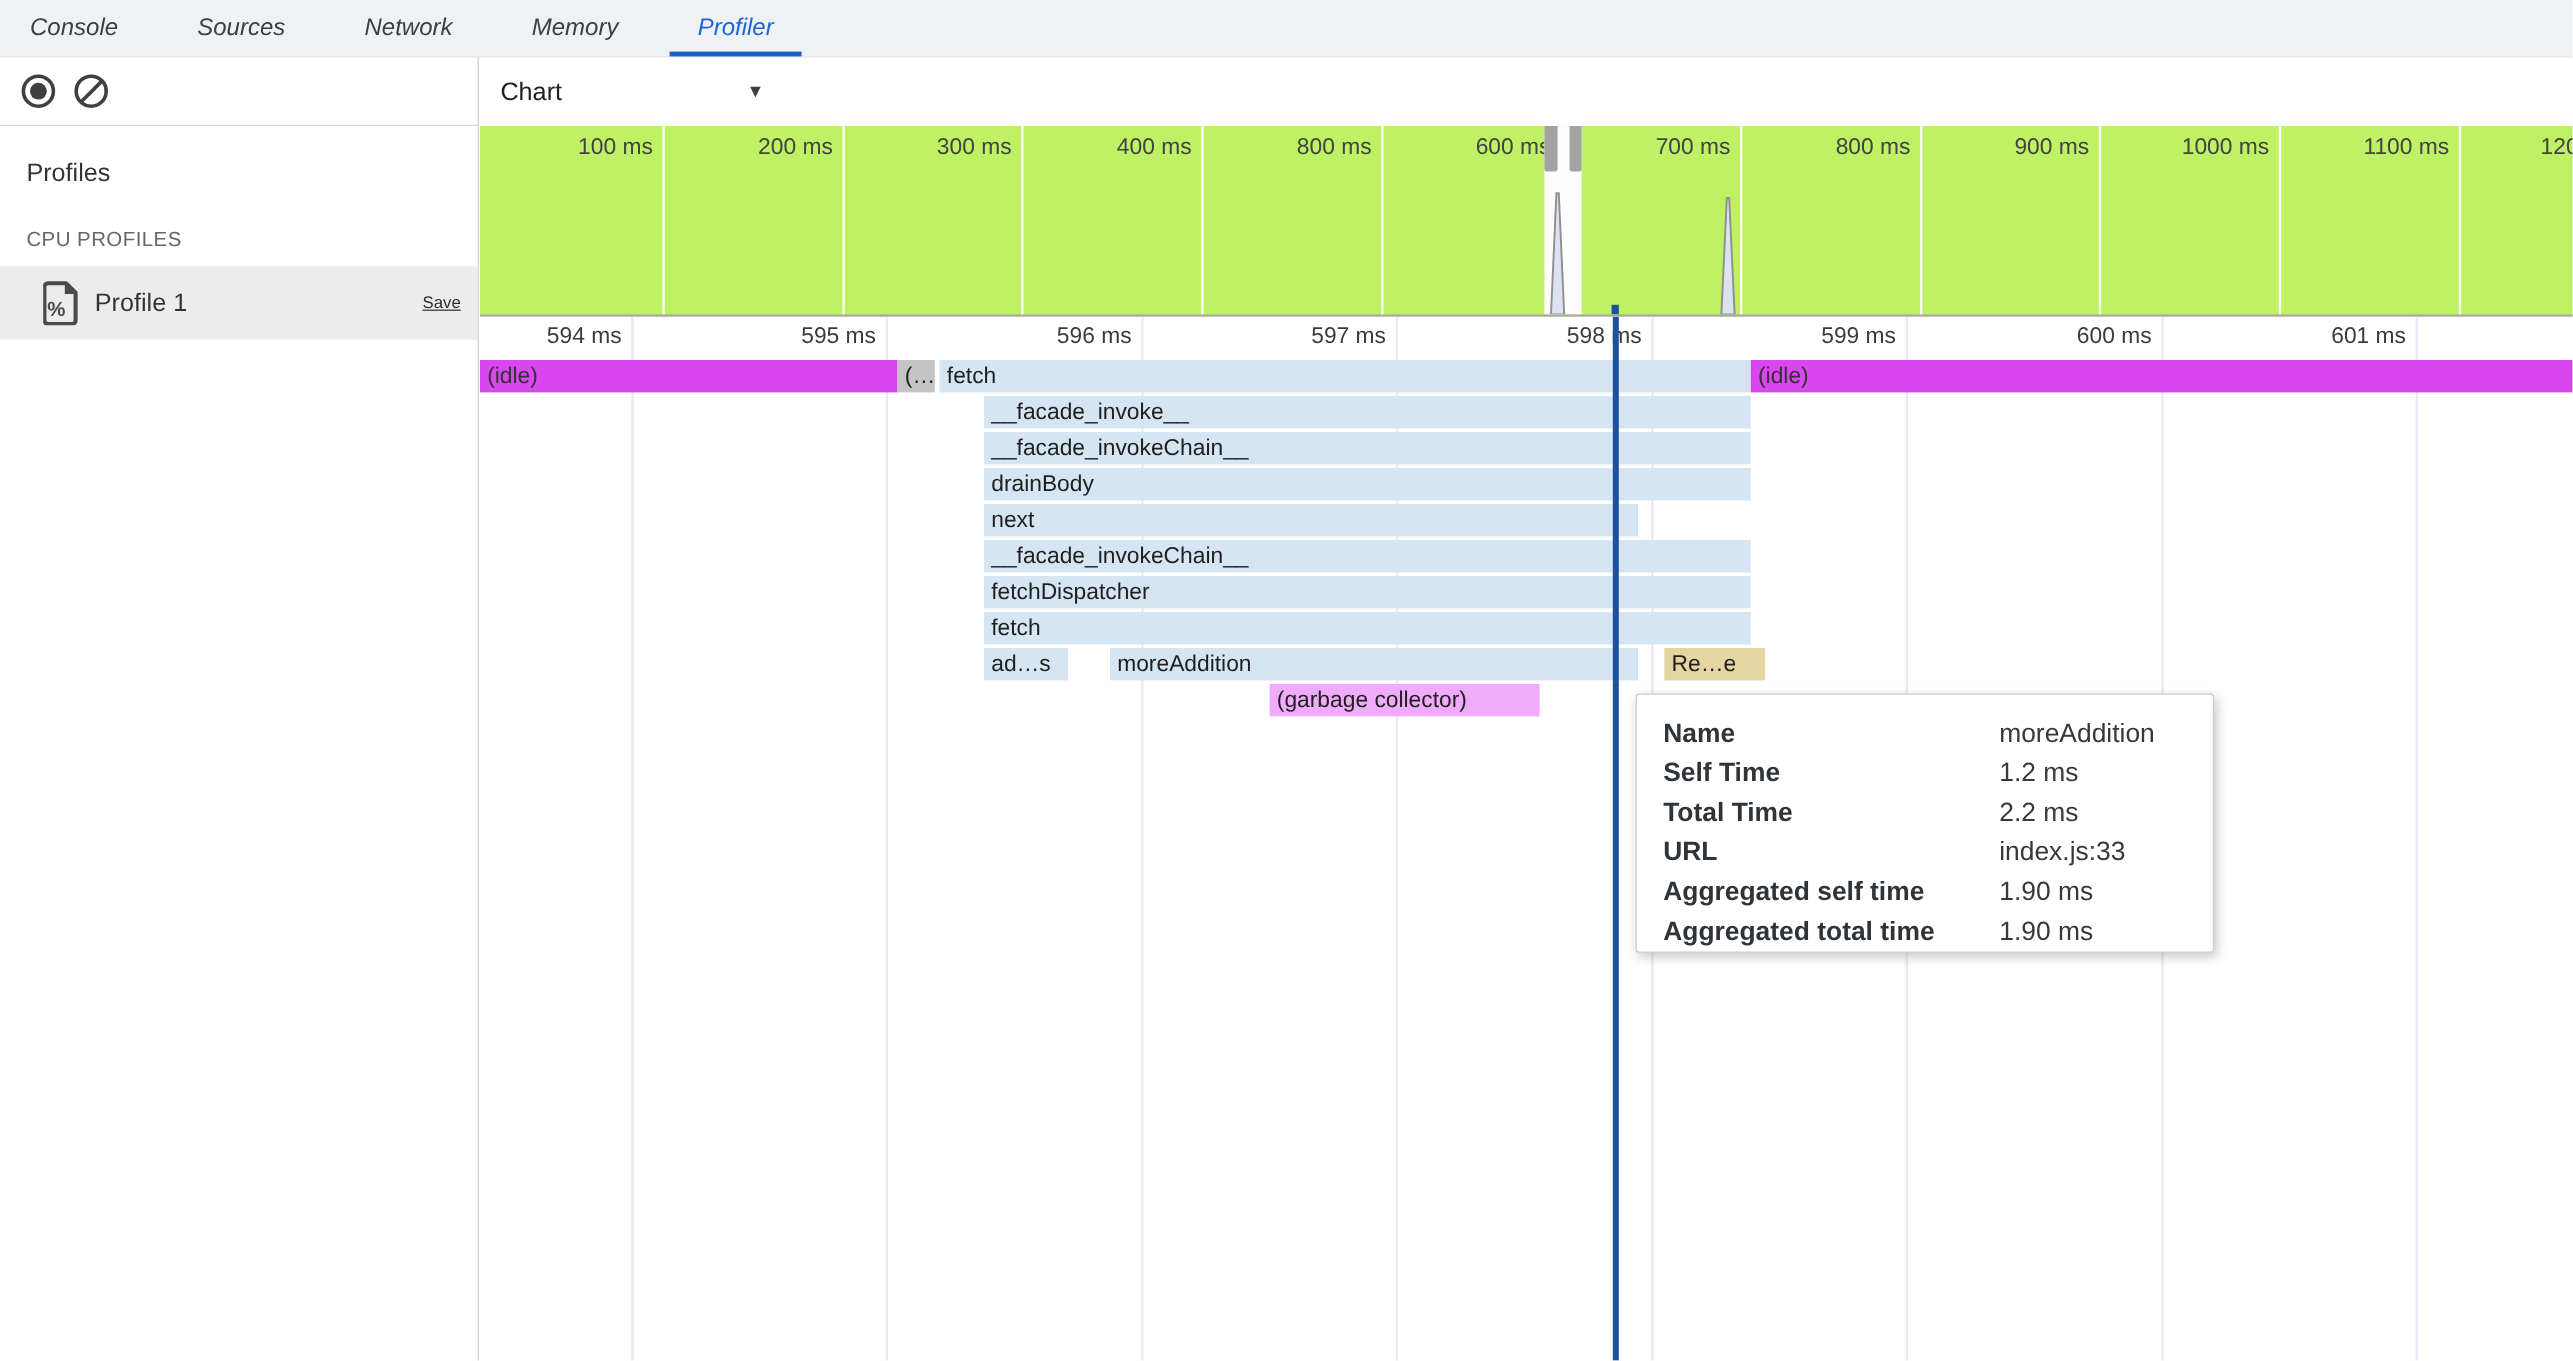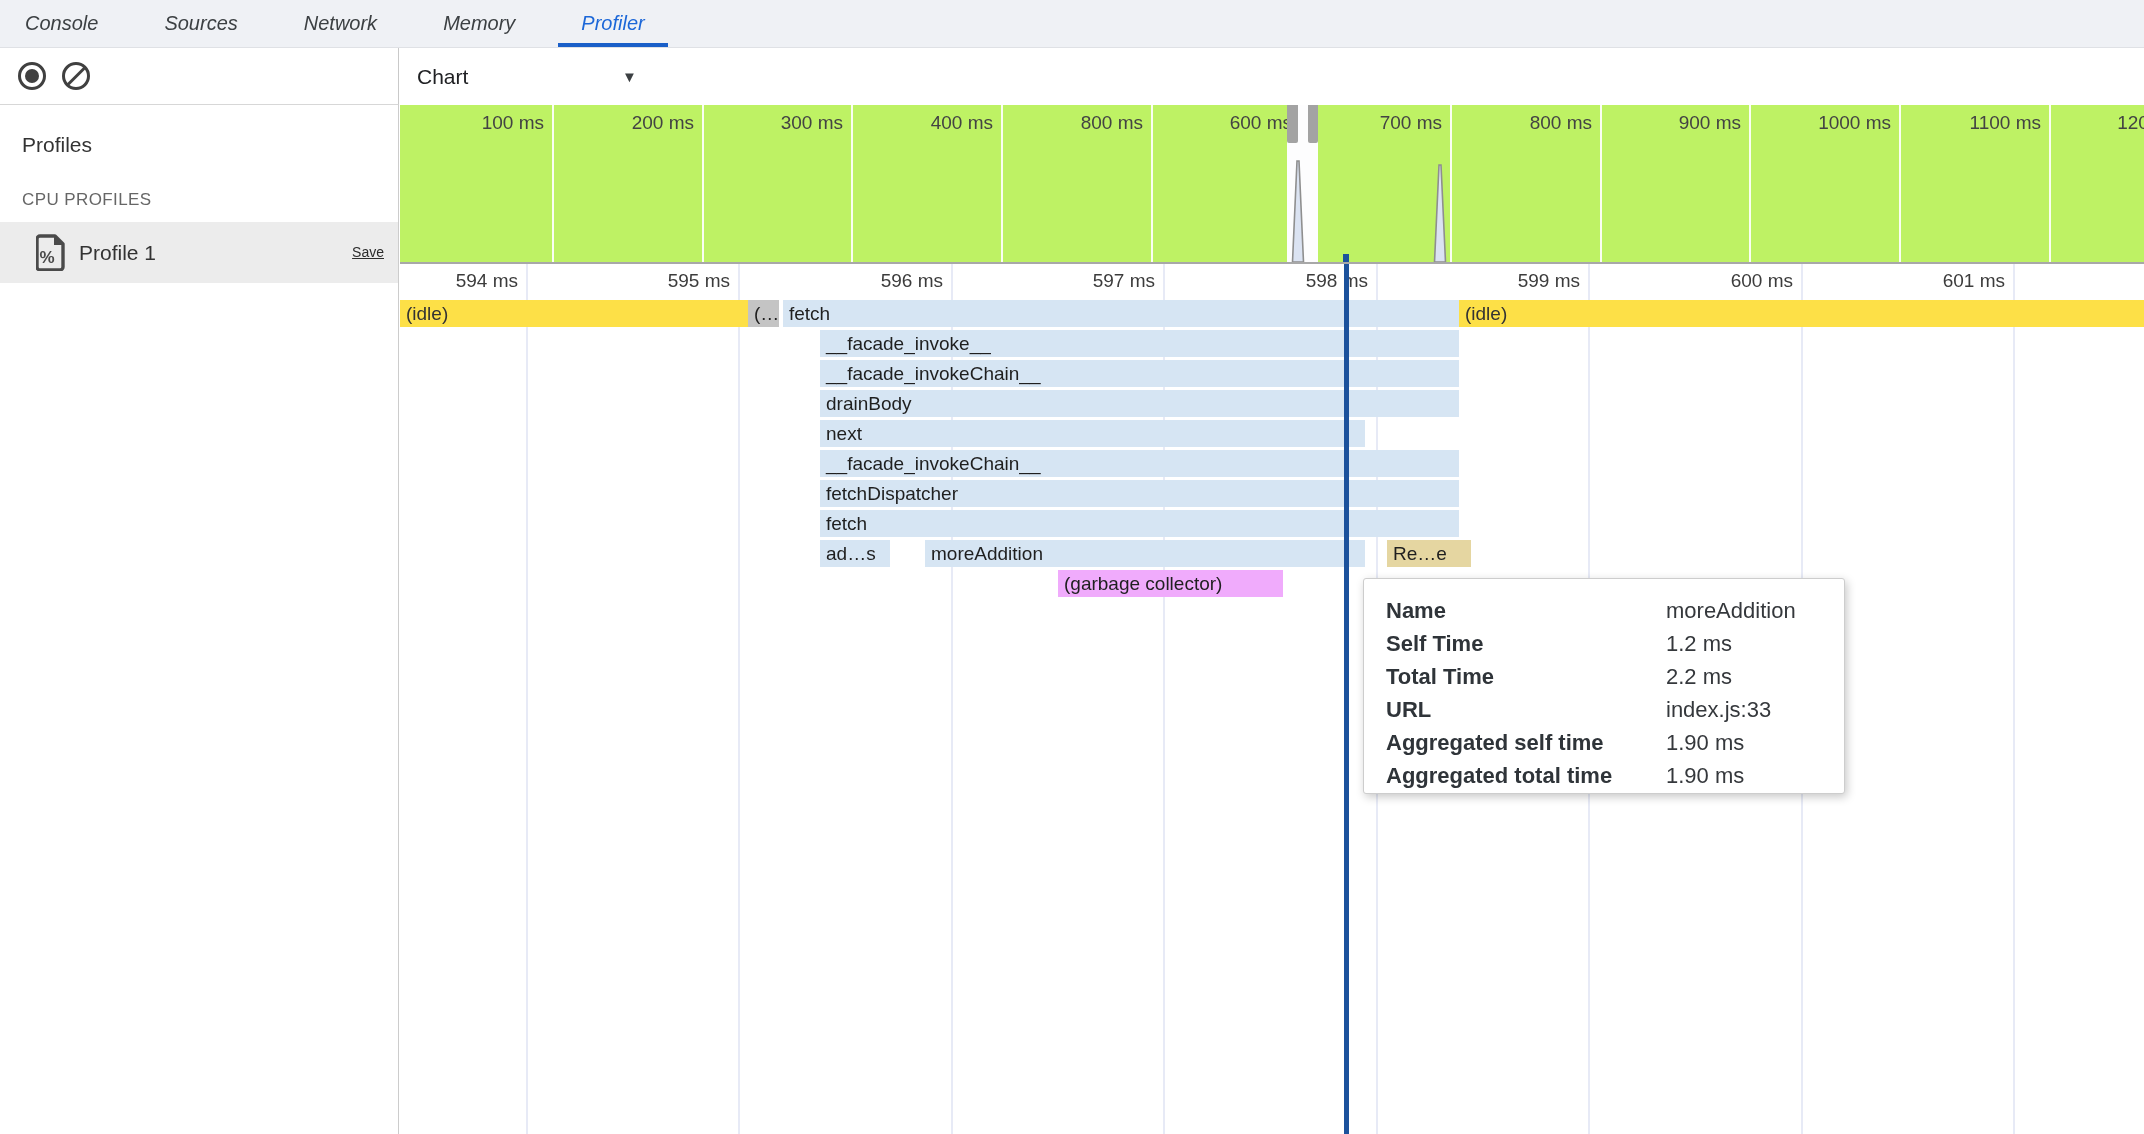--- a/index.html
+++ b/index.html
@@ -51,21 +51,21 @@
   #marker-nub{position:absolute;top:149px;width:6px;height:8px;z-index:6;}
 
   
   #flame{position:absolute;left:400px;top:264px;width:1744px;height:870px;background:#fff;overflow:hidden;}
   .fl-grid{position:absolute;top:0;height:870px;width:2px;background:#e7eaf6;z-index:1;}
   .fl-label{position:absolute;top:6px;width:160px;text-align:right;font-size:19px;color:#3c3c3c;z-index:2;}
   .frow{position:absolute;left:0;right:0;height:27px;z-index:3;}
   .bar{position:absolute;top:0;height:27px;line-height:27px;font-size:19px;color:#1f1f1f;
        padding-left:6px;box-sizing:border-box;overflow:hidden;white-space:nowrap;cursor:default;}
   .bar.js{background:#d6e5f3;}
-  .bar.idle{background:#fde047;color:#333;}
+  .bar.idle{background:#d946ef;color:#333;}
   .bar.chip{background:#c4c4c4;}
   .bar.gc{background:#f0abfc;}
   .bar.hot{background:#e5d6a1;}
   #marker-line{position:absolute;top:0;height:870px;width:5px;z-index:6;}
 
   
   #tooltip{position:absolute;left:963px;top:314px;width:482px;height:216px;background:#fff;
            border:1px solid #cdcdcd;border-radius:3px;box-shadow:2px 3px 10px rgba(0,0,0,.22);
            z-index:10;padding:15px 0 0 22px;box-sizing:border-box;}
   .tt-row{display:flex;line-height:33px;font-size:22px;}

